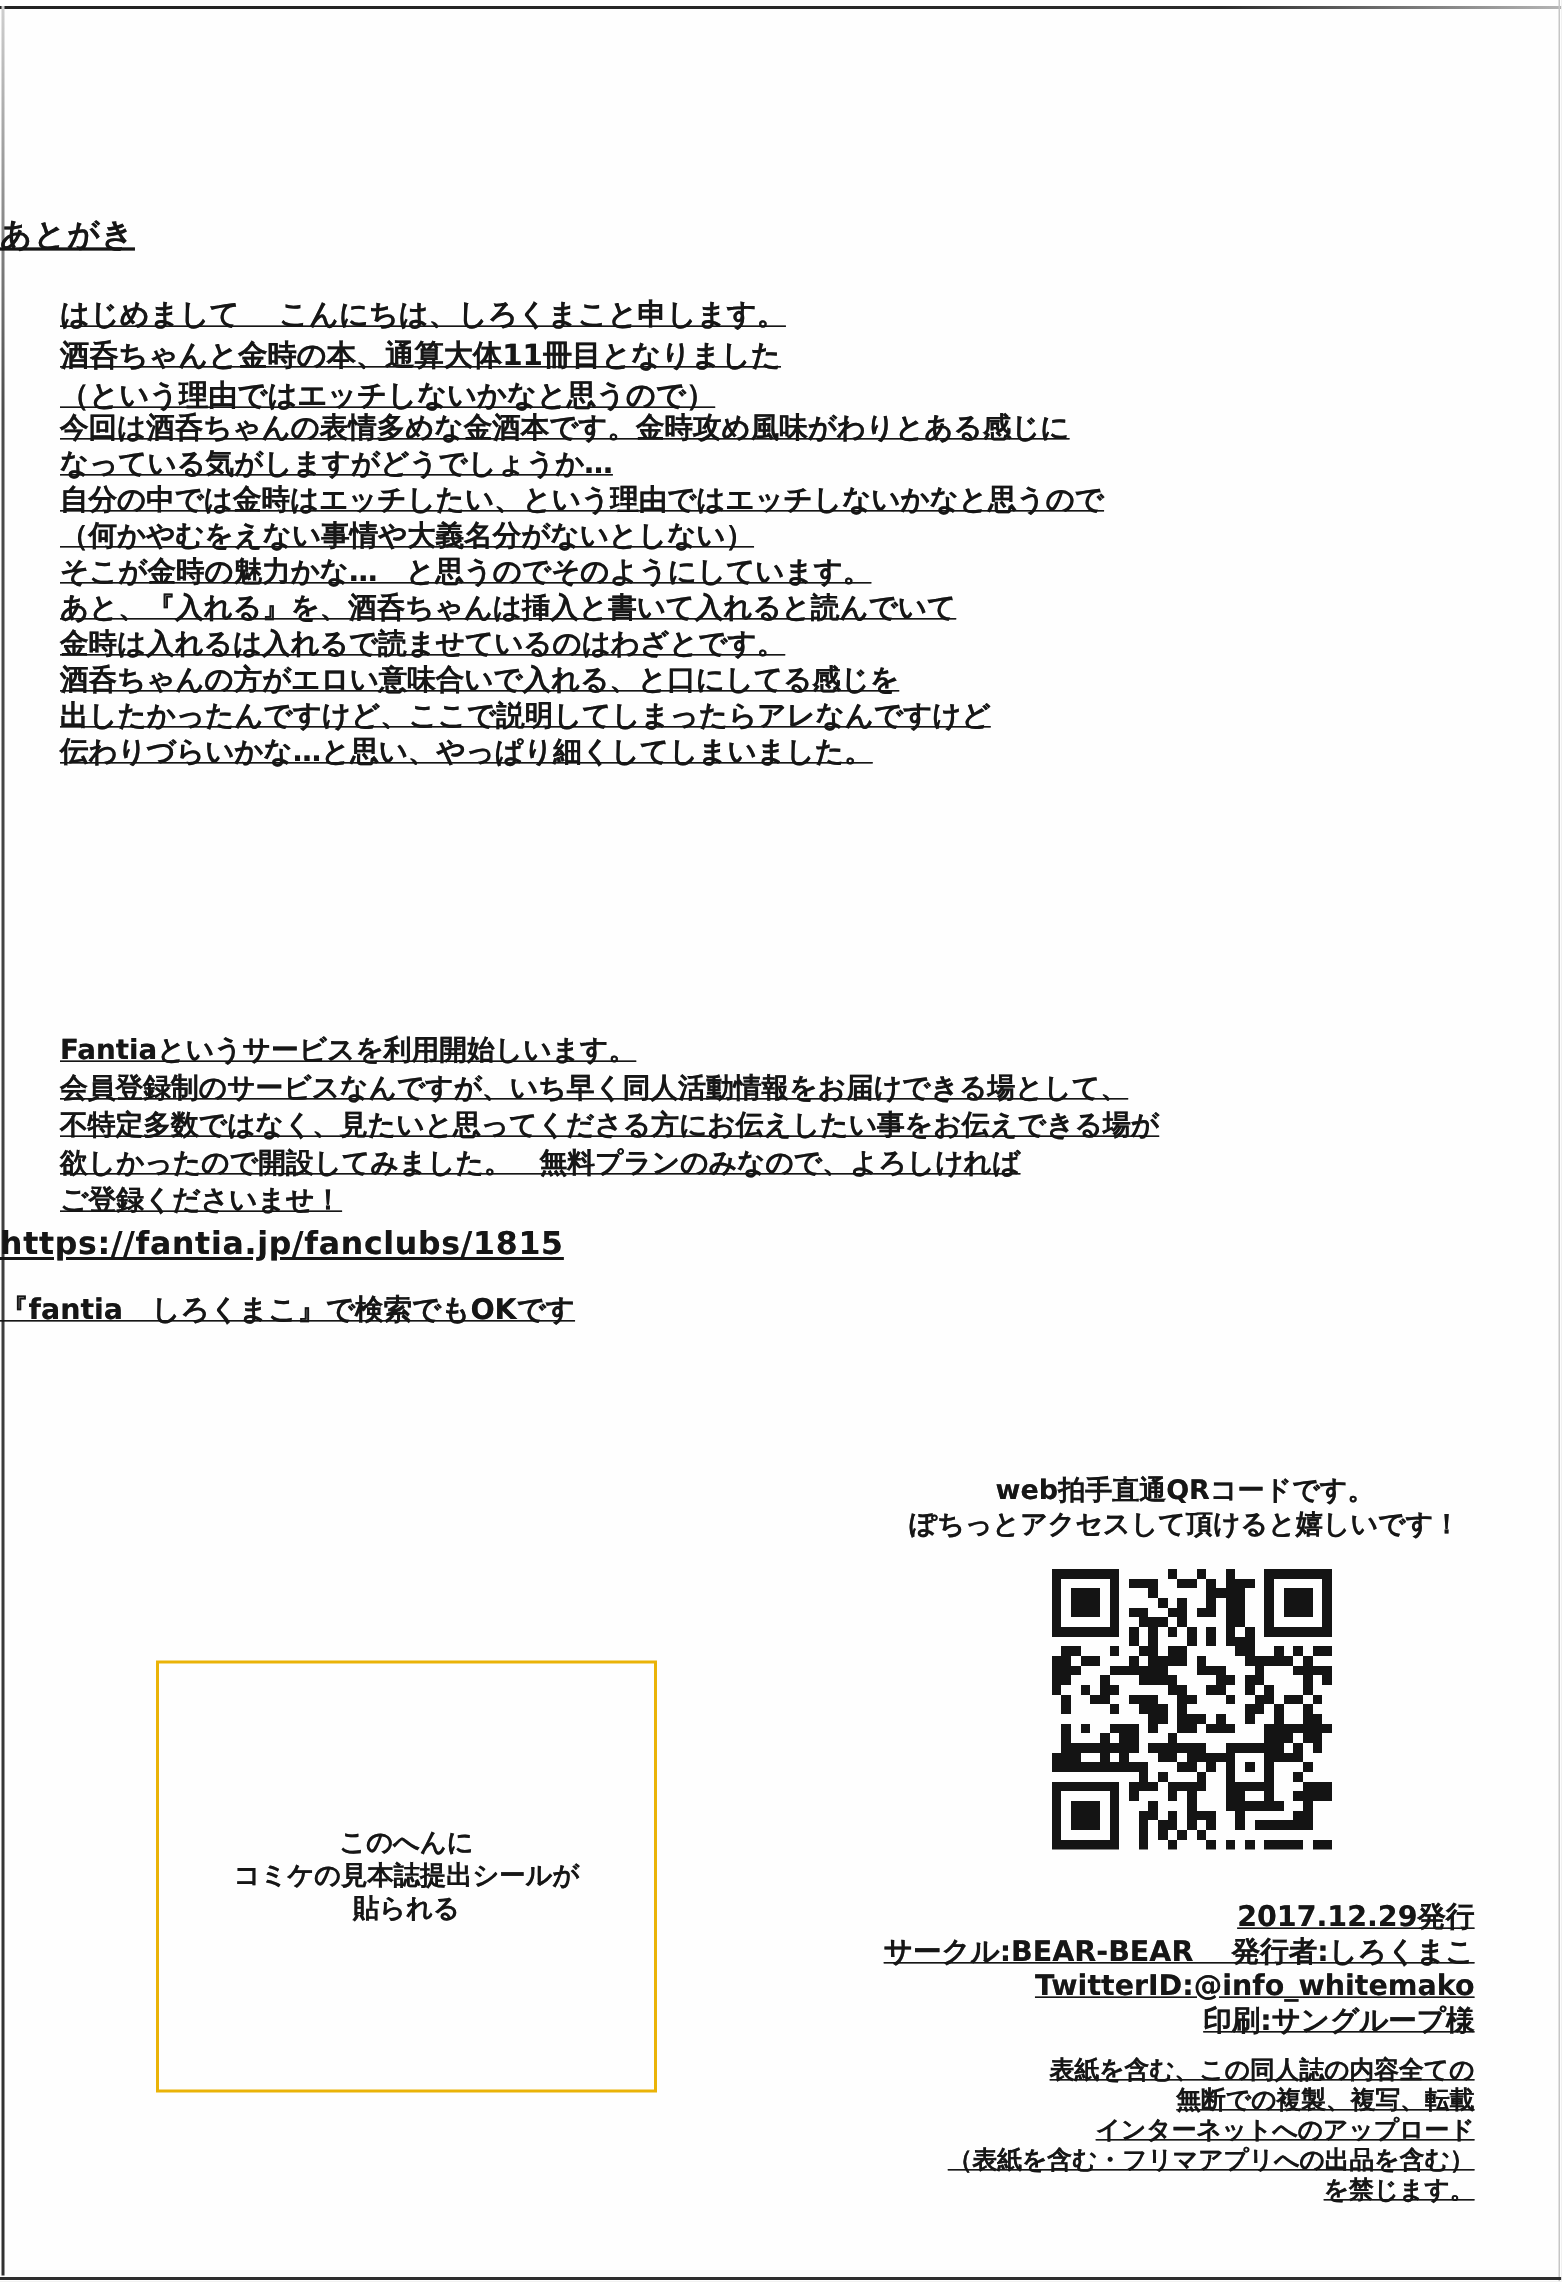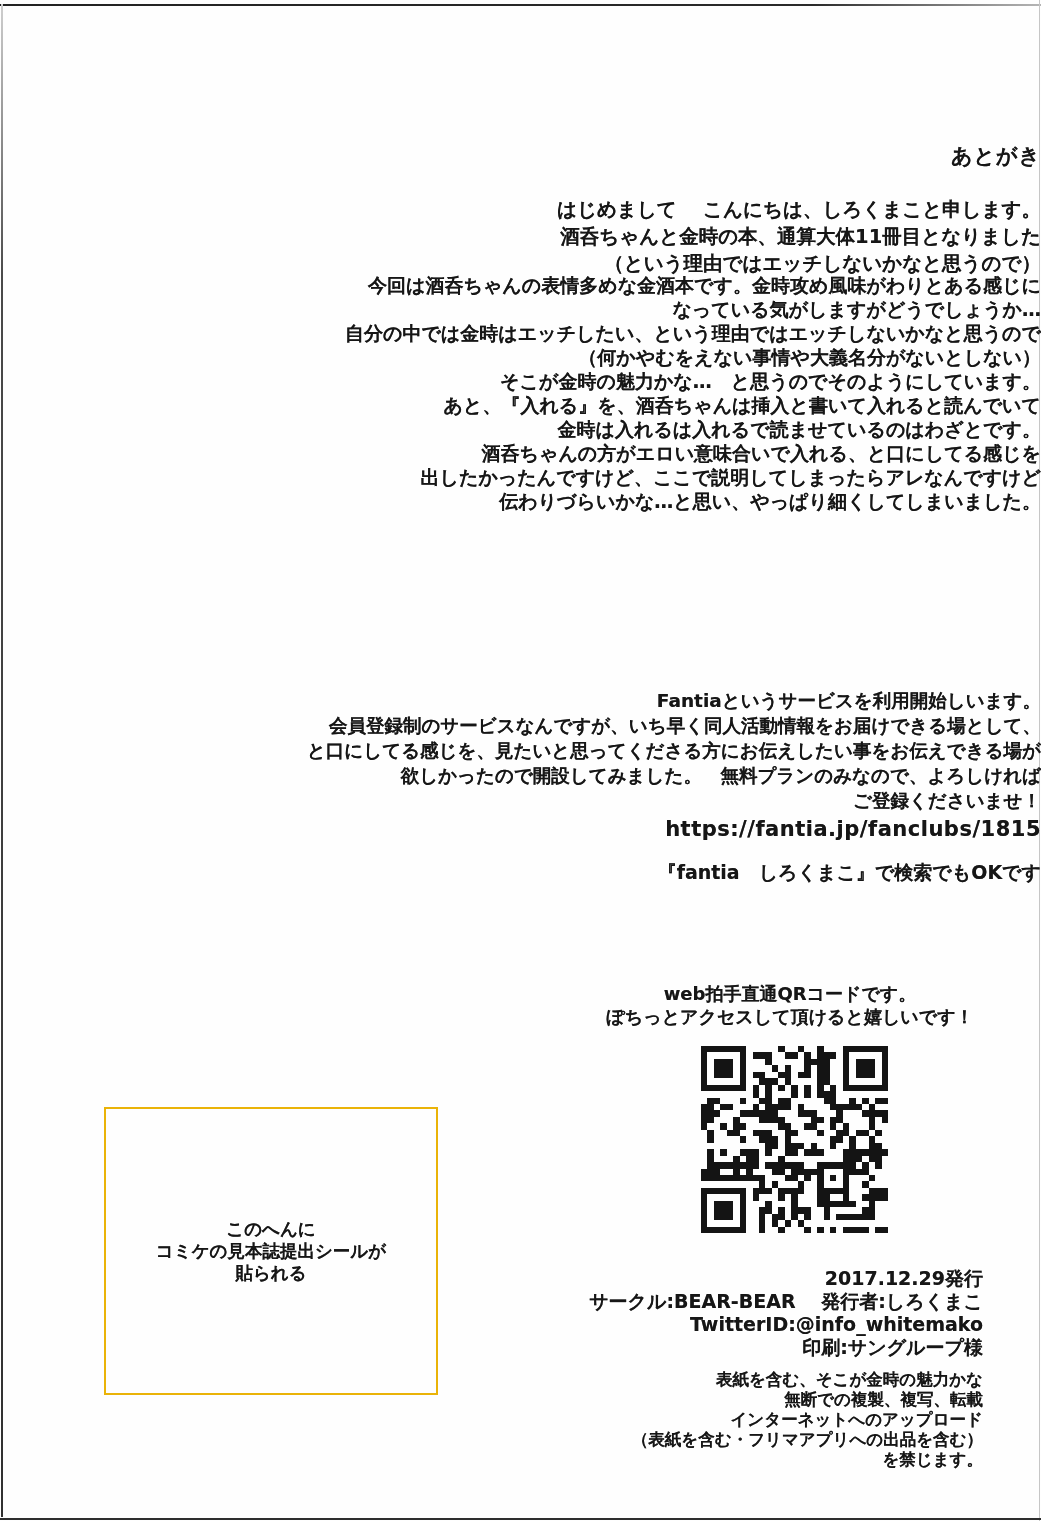--- a/index.html
+++ b/index.html
@@ -15,22 +15,22 @@
     -webkit-font-smoothing:antialiased;
   }
   
   .scan-top{position:absolute;top:4px;left:0;width:100%;height:2px;
     background:linear-gradient(to right,#222 0%,#2a2a2a 78%,#b5b5b5 100%);}
   .scan-left{position:absolute;left:1px;top:4px;width:2px;height:1513px;
     background:linear-gradient(to bottom,#cfcfcf 0%,#4a4a4a 18%,#303030 100%);}
   .scan-right{position:absolute;right:1px;top:0;width:1px;height:100%;background:#c6c6c6;}
   .scan-bottom{position:absolute;bottom:1px;left:0;width:100%;height:2px;background:#2e2e2e;}
 
-  .block{position:absolute;left:0;width:100%;text-align:right;
-    text-shadow:0 0 .4px rgba(0,0,0,.55);}
+  .block{position:absolute;left:0;width:100%;text-align:left;
+    text-shadow:0 0 .4px rgba(0,0,0,.55);text-decoration:underline;}
   .block .line{white-space:pre;padding-left:40px;}
 
   #title{top:142px;font-size:21px;letter-spacing:1px;}
   #intro{top:196px;font-size:19.5px;line-height:27px;}
   #body-text{top:273px;font-size:19px;line-height:24px;}
   #fantia{top:688px;font-size:18.5px;line-height:25px;}
   #fantia-url{top:817px;font-size:21px;letter-spacing:.5px;}
   #fantia-search{top:860px;font-size:19px;}
   #thanks{top:906px;font-size:19px;line-height:23px;}
 
@@ -43,21 +43,21 @@
   #sample-box{
     position:absolute;left:104px;top:1107px;width:334px;height:288px;
     border:2px solid #eab308;box-sizing:border-box;
     display:flex;align-items:center;justify-content:center;
   }
   #sample-box .inner{text-align:center;font-size:17.5px;line-height:22px;
     text-shadow:0 0 .4px rgba(0,0,0,.55);}
   #sample-box .line{white-space:pre;}
 
   .right-block{position:absolute;right:58px;text-align:right;
-    text-shadow:0 0 .4px rgba(0,0,0,.55);}
+    text-shadow:0 0 .4px rgba(0,0,0,.55);text-decoration:underline;}
   #colophon{top:1267px;font-size:19px;line-height:23px;}
   #copyright{top:1370px;font-size:16.5px;line-height:20px;}
   .right-block .line{white-space:pre;}
 </style>
 </head>
 <body>
 
 <div id="page">
   <div class="scan-top"></div>
   <div class="scan-left"></div>
@@ -81,21 +81,21 @@
       <div class="line">あと、『入れる』を、酒呑ちゃんは挿入と書いて入れると読んでいて</div>
       <div class="line">金時は入れるは入れるで読ませているのはわざとです。</div>
       <div class="line">酒呑ちゃんの方がエロい意味合いで入れる、と口にしてる感じを</div>
       <div class="line">出したかったんですけど、ここで説明してしまったらアレなんですけど</div>
       <div class="line">伝わりづらいかな…と思い、やっぱり細くしてしまいました。</div>
     </div>
 
   <div id="fantia" class="block">
       <div class="line">Fantiaというサービスを利用開始しいます。</div>
       <div class="line">会員登録制のサービスなんですが、いち早く同人活動情報をお届けできる場として、</div>
-      <div class="line">と口にしてる感じを、見たいと思ってくださる方にお伝えしたい事をお伝えできる場が</div>
+      <div class="line">不特定多数ではなく、見たいと思ってくださる方にお伝えしたい事をお伝えできる場が</div>
       <div class="line">欲しかったので開設してみました。　無料プランのみなので、よろしければ</div>
       <div class="line">ご登録くださいませ！</div>
     </div>
 
   <div id="fantia-url" class="block">https://fantia.jp/fanclubs/1815</div>
 
   <div id="fantia-search" class="block">『fantia　しろくまこ』で検索でもOKです</div>
 
 
   <div id="webclap">
@@ -527,19 +527,19 @@
   </div>
 
   <div id="colophon" class="right-block">
       <div class="line">2017.12.29発行</div>
       <div class="line">サークル:BEAR-BEAR　 発行者:しろくまこ</div>
       <div class="line">TwitterID:@info_whitemako</div>
       <div class="line">印刷:サングループ様</div>
     </div>
 
   <div id="copyright" class="right-block">
-      <div class="line">表紙を含む、そこが金時の魅力かな</div>
+      <div class="line">表紙を含む、この同人誌の内容全ての</div>
       <div class="line">無断での複製、複写、転載</div>
       <div class="line">インターネットへのアップロード</div>
       <div class="line">（表紙を含む・フリマアプリへの出品を含む）</div>
       <div class="line">を禁じます。</div>
     </div>
 </div>
 
 </body></html>

